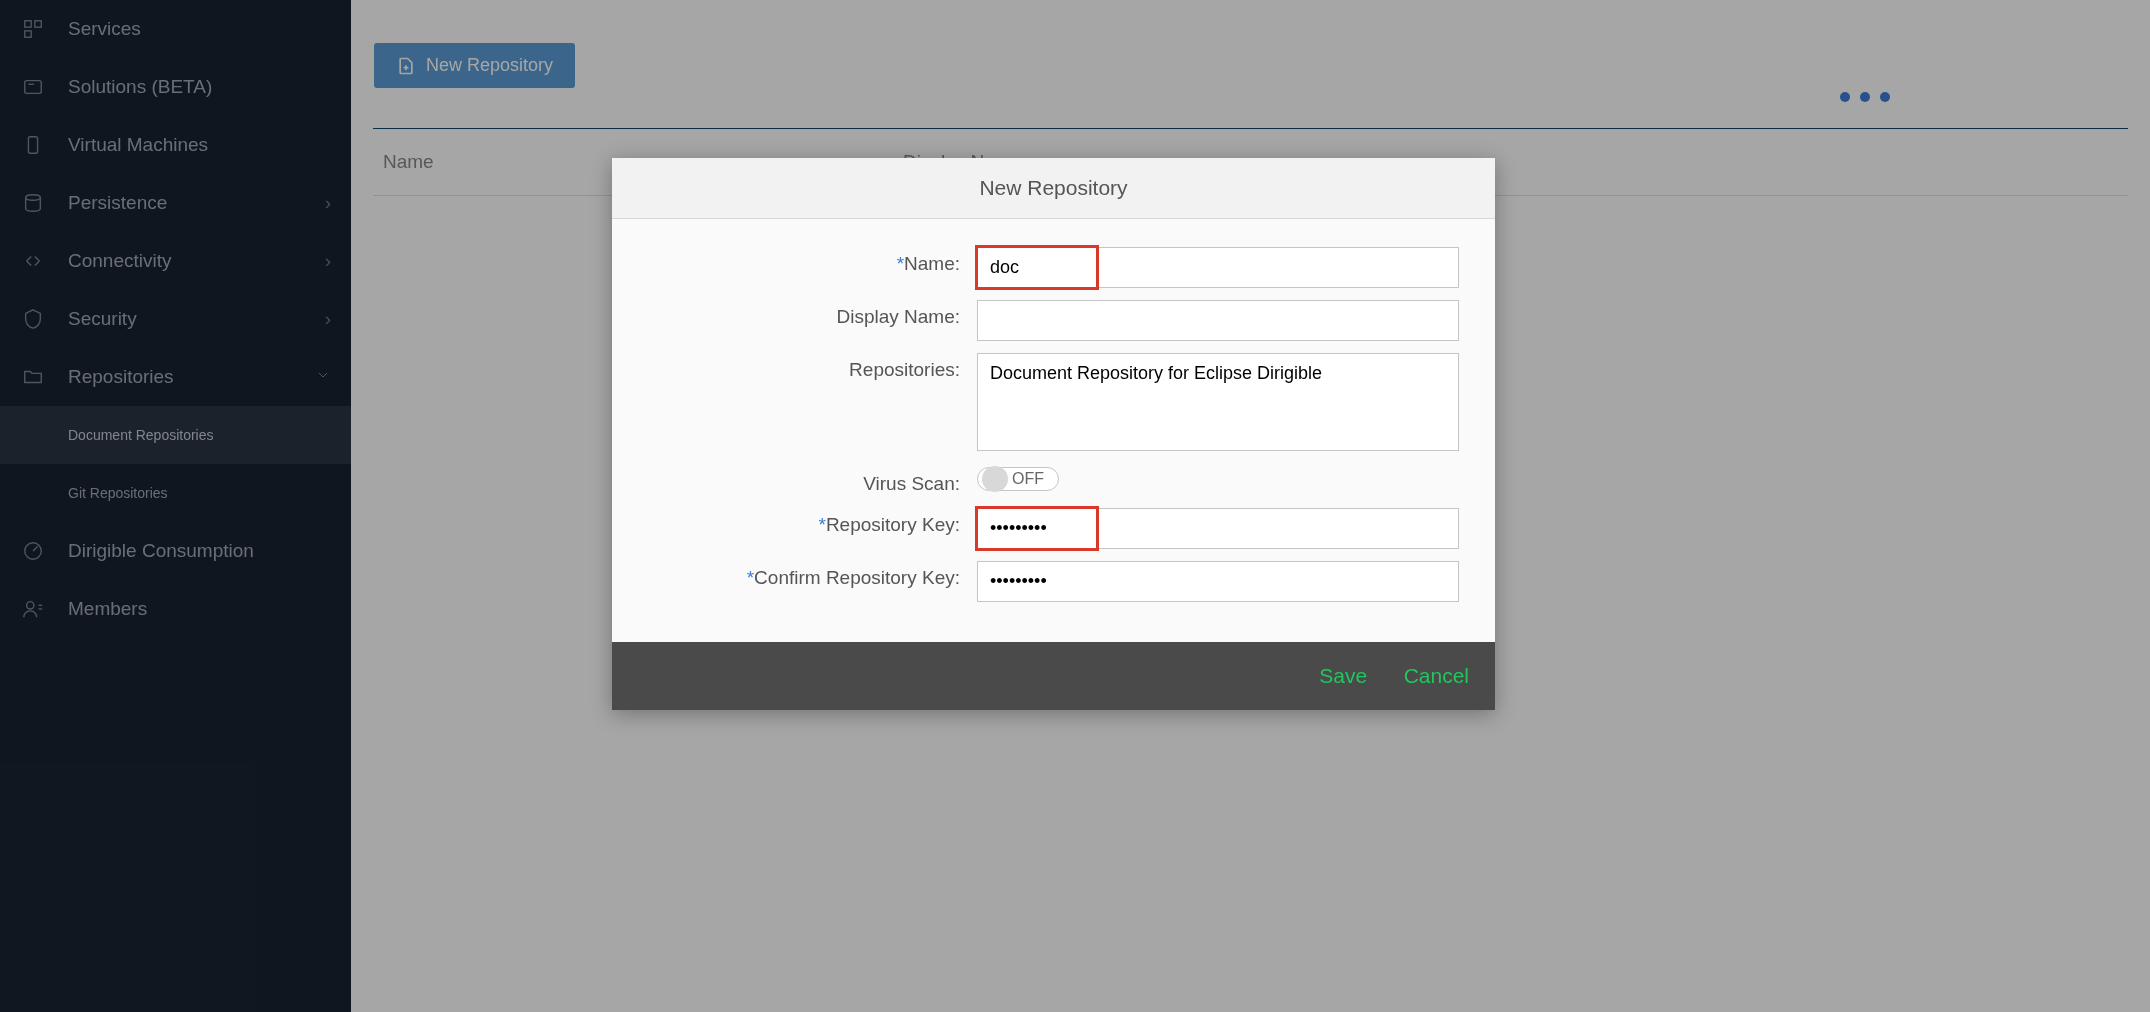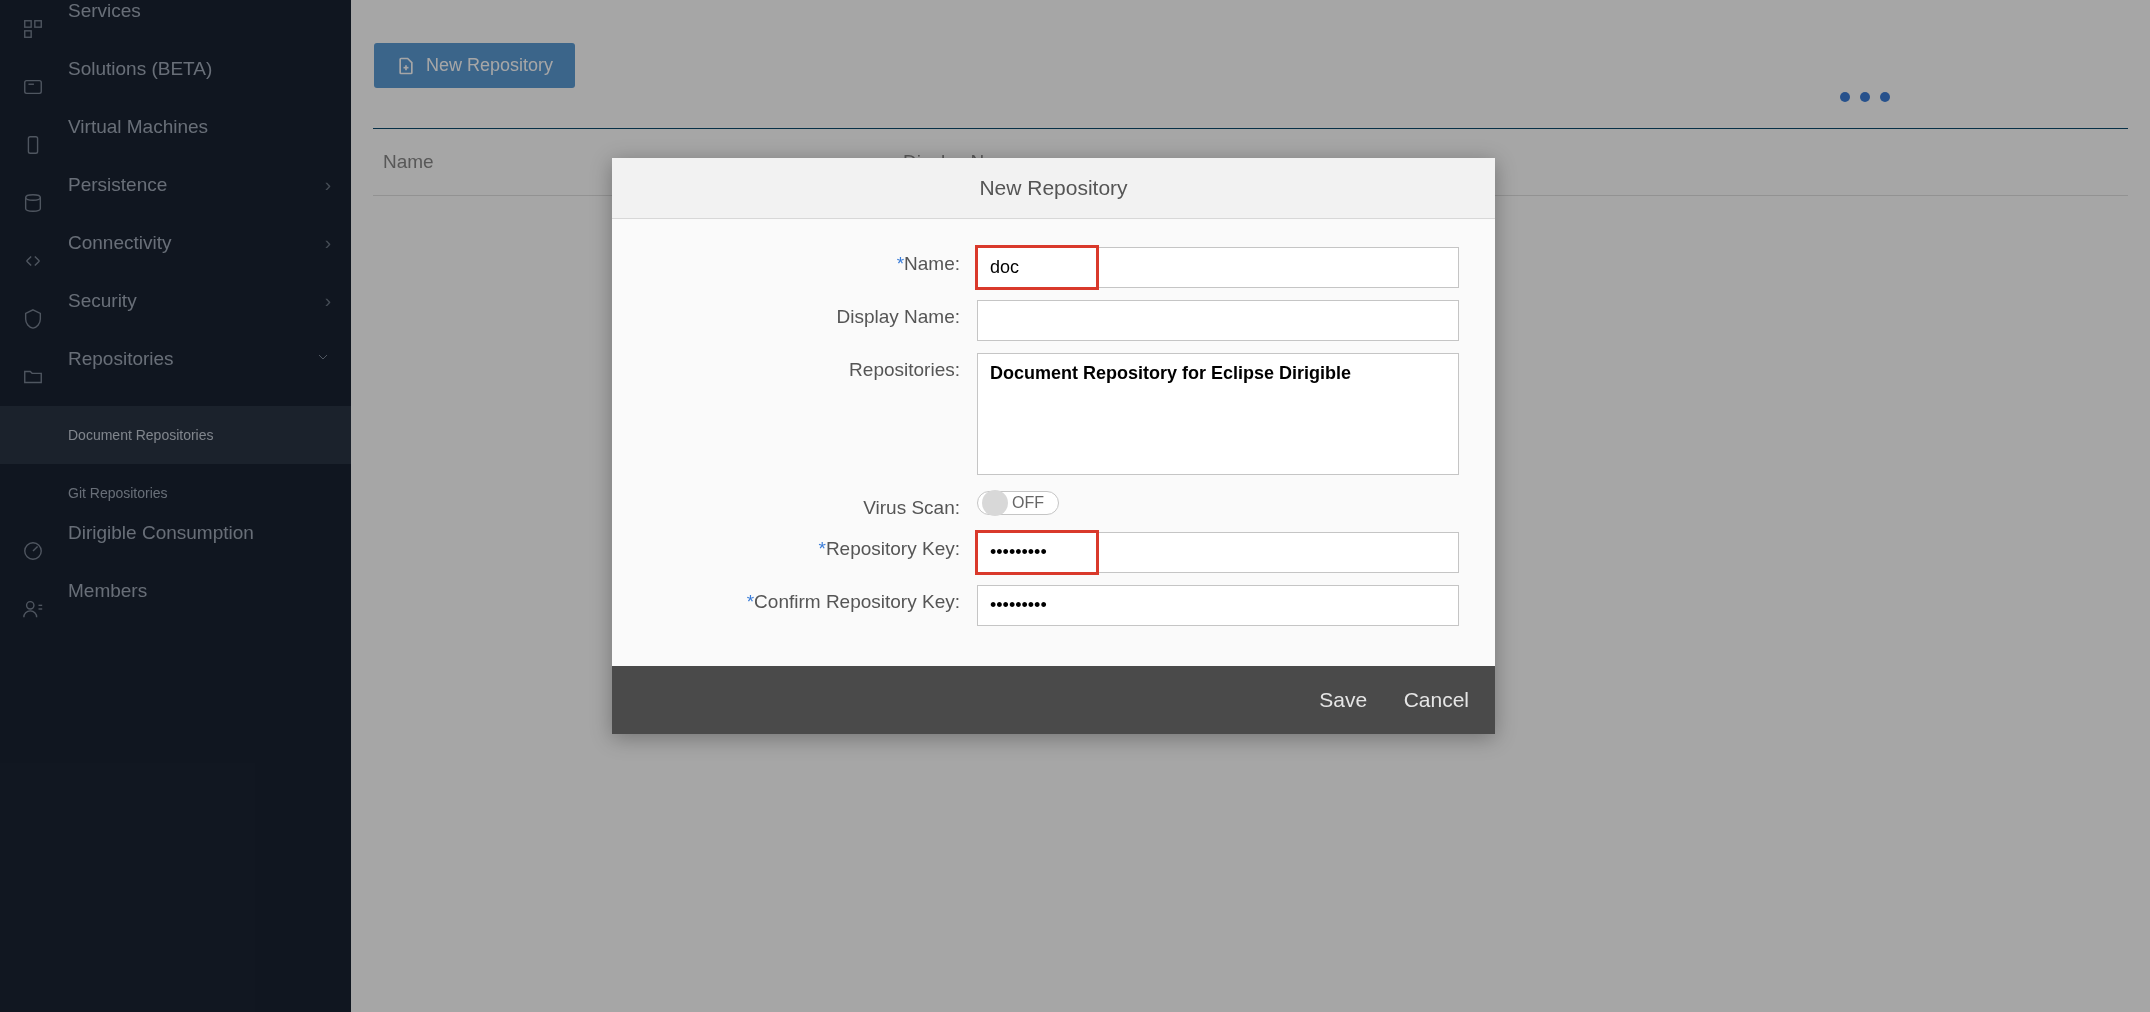--- a/index.html
+++ b/index.html
@@ -1,19 +1,19 @@
 <!DOCTYPE html>
 <html><head>
 <meta charset="utf-8">
 <style>
 * { box-sizing: border-box; margin: 0; padding: 0; }
 body { font-family: Arial, Helvetica, sans-serif; background: #f5f5f5; width: 2150px; height: 1012px; overflow: hidden; position: relative; }
 
 .sidebar { position: absolute; left: 0; top: 0; width: 351px; height: 1012px; background: #1a2332; color: #a0aab8; }
-.sidebar-item { display: flex; height: 58px; padding: 0 20px; cursor: pointer; font-size: 19px; }
+.sidebar-item { display: flex; align-items: center; height: 58px; padding: 0 20px; cursor: pointer; font-size: 19px; }
 .sidebar-item .icon { width: 26px; margin-right: 22px; display: flex; align-items: center; justify-content: center; }
 .sidebar-item .chevron { margin-left: auto; color: #6b7684; }
 .sidebar-subitem { display: flex; align-items: center; height: 58px; padding-left: 68px; cursor: pointer; font-size: 14px; }
 .sidebar-subitem.active { background: #2a3544; color: #c5cdd8; }
 .sidebar svg { width: 22px; height: 22px; fill: none; stroke: #7a8494; stroke-width: 1.5; }
 
 .main { position: absolute; left: 351px; top: 0; right: 0; bottom: 0; background: #ffffff; }
 .btn-new-repo { margin: 43px 0 0 23px; background: #5b9bd5; color: #fff; border: none; padding: 12px 22px; font-size: 18px; border-radius: 3px; display: inline-flex; align-items: center; gap: 10px; cursor: pointer; }
 .btn-new-repo svg { width: 20px; height: 20px; stroke: #fff; fill: none; stroke-width: 2; }
 .loading-dots { position: absolute; right: 260px; top: 92px; display: flex; gap: 10px; }
@@ -24,33 +24,33 @@
 
 .overlay { position: absolute; inset: 0; background: rgba(0,0,0,0.35); z-index: 5; }
 .modal { position: absolute; left: 612px; top: 158px; width: 883px; background: #fff; z-index: 10; box-shadow: 0 4px 20px rgba(0,0,0,0.3); }
 .modal-header { background: #f2f2f2; border-bottom: 1px solid #d8d8d8; text-align: center; padding: 18px 0; font-size: 21px; color: #555; }
 .modal-body { background: #fafafa; padding: 28px 36px 28px 20px; }
 .form-row { display: flex; align-items: flex-start; margin-bottom: 12px; }
 .form-label { width: 345px; text-align: right; padding-right: 17px; padding-top: 6px; font-size: 19px; color: #555; }
 .req { color: #3b7dd8; }
 .form-field { flex: 1; }
 .form-field input, .form-field textarea { width: 100%; border: 1px solid #c5c5c5; padding: 9px 12px; font-size: 18px; font-family: inherit; }
-.form-field textarea { height: 122px; resize: none; font-weight: bold; }
+.form-field textarea { height: 98px; resize: none; }
 .highlight { outline: 3px solid #d9392b; outline-offset: -1px; position: relative; display: inline-block; }
 .highlight input { border: 1px solid #b91c1c; width: 120px; }
 .input-pair { display: flex; }
 .input-rest { flex: 1; }
 .input-rest input { border-left: none; }
 
 .toggle { display: inline-flex; align-items: center; border: 1px solid #c5c5c5; border-radius: 20px; height: 24px; padding: 0 14px 0 4px; gap: 4px; background: #fff; }
 .toggle-knob { width: 26px; height: 26px; border-radius: 50%; background: #d8d8d8; }
 .toggle-label { font-size: 16px; color: #666; }
 
 .modal-footer { background: #4a4a4a; padding: 22px 26px; text-align: right; }
-.modal-footer button { background: none; border: none; color: #e5e5e5; font-size: 21px; margin-left: 32px; cursor: pointer; }
+.modal-footer button { background: none; border: none; color: #22c55e; font-size: 21px; margin-left: 32px; cursor: pointer; }
 </style>
 </head>
 <body>
 
 <div class="sidebar">
   <div class="sidebar-item">
     <span class="icon">
         <svg viewBox="0 0 24 24">
           <rect x="3" y="3" width="7" height="7"></rect>
           <rect x="14" y="3" width="7" height="7"></rect>

